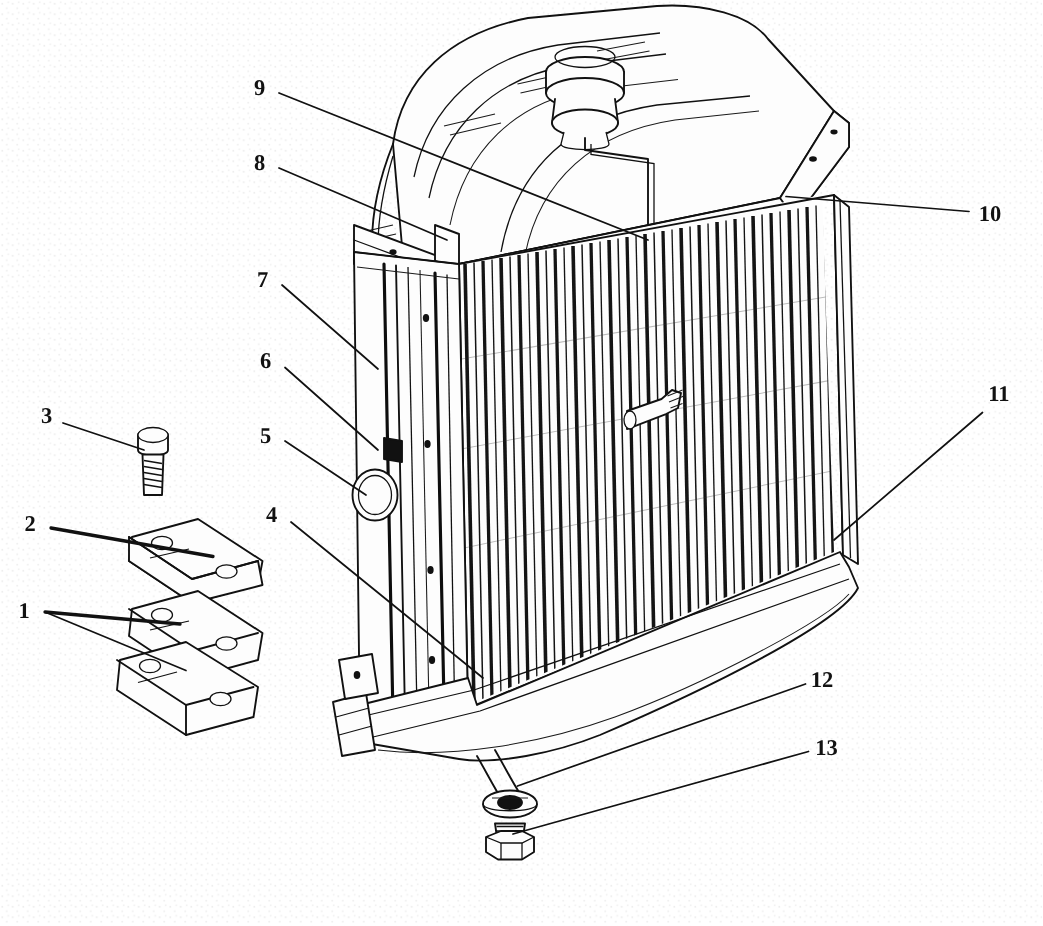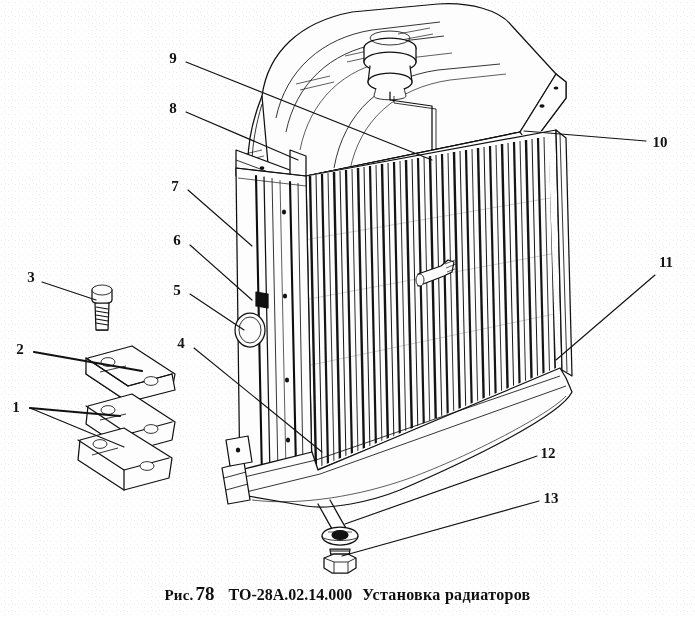--- a/index.html
+++ b/index.html
@@ -411,17 +411,14 @@
       <text class="callout-num" x="173" y="113" text-anchor="middle">8</text>
       <text class="callout-num" x="173" y="63" text-anchor="middle">9</text>
       <text class="callout-num" x="660" y="147" text-anchor="middle">10</text>
       <text class="callout-num" x="666" y="267" text-anchor="middle">11</text>
       <text class="callout-num" x="548" y="458" text-anchor="middle">12</text>
       <text class="callout-num" x="551" y="503" text-anchor="middle">13</text>
     </g>
 
   </svg>
 
-  <div id="caption">
-    <span class="cap-fig">Рис.</span><span class="cap-num">78</span><span class="cap-code">ТО-28А.02.14.000</span><span class="cap-title">Установка  радиаторов</span>
-  </div>
 
 </div>
 
 </body></html>

